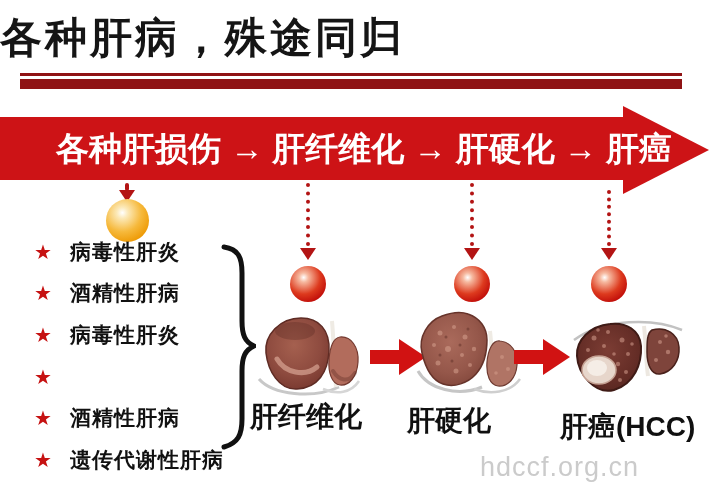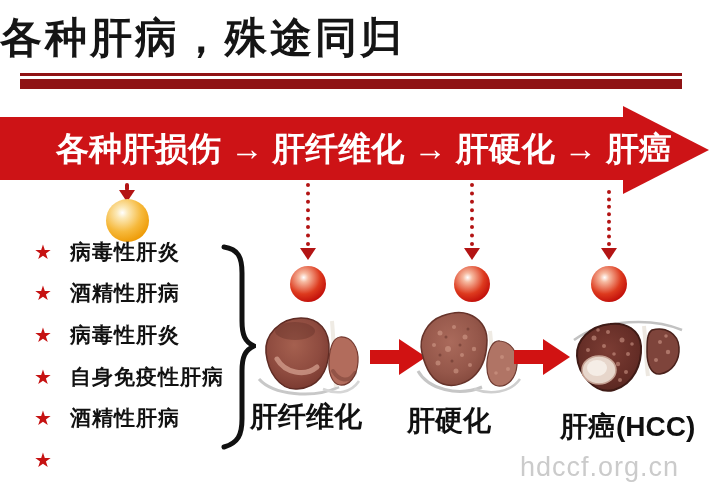--- a/index.html
+++ b/index.html
@@ -41,21 +41,21 @@
   
   .causes{position:absolute;left:34px;top:231px;}
   .cause-item{display:flex;align-items:center;height:41.6px;}
   .star{color:#C61212;font-size:20px;width:24px;margin-right:12px;}
   .cause-label{font-size:21px;font-weight:bold;color:#111;letter-spacing:1px;white-space:nowrap;text-align:center;}
   
   .brace{position:absolute;left:218px;top:243px;}
   .liver{position:absolute;}
   .stage-label{position:absolute;text-align:left;font-size:28px;font-weight:bold;color:#101010;white-space:nowrap;}
   .block-arrow{position:absolute;}
-  .watermark{position:absolute;left:480px;top:452px;font-size:27px;color:#CBCBCB;letter-spacing:1px;margin-left:40px;}
+  .watermark{position:absolute;left:480px;top:452px;font-size:27px;color:#CBCBCB;letter-spacing:1px;}
 </style>
 </head>
 <body>
 
 <div class="stage">
 
   <div class="title">各种肝病，殊途同归</div>
   <div class="rule-thin"></div>
   <div class="rule-thick"></div>
 
@@ -87,28 +87,28 @@
     <div class="cause-item">
       <span class="star">★</span>
       <span class="cause-label">酒精性肝病</span>
     </div>
     <div class="cause-item">
       <span class="star">★</span>
       <span class="cause-label">病毒性肝炎</span>
     </div>
     <div class="cause-item">
       <span class="star">★</span>
-      <span class="cause-label">自身免疫性肝病</span>
     </div>
     <div class="cause-item">
       <span class="star">★</span>
       <span class="cause-label">酒精性肝病</span>
     </div>
     <div class="cause-item">
       <span class="star">★</span>
+      <span class="cause-label">遗传代谢性肝病</span>
     </div>
   </div>
 
   <svg class="brace" width="38" height="208" viewBox="0 0 38 208">
     <path d="M6,4 C20,6 24,14 24,30 L24,78 C24,92 27,99 36,103 C27,107 24,114 24,128 L24,176 C24,192 20,200 6,204" fill="none" stroke="#111" stroke-width="5" stroke-linecap="round"></path>
   </svg>
 
   <svg class="liver" style="left:253px;top:311px;" width="116" height="90" viewBox="0 0 116 90">
     <defs>
       <radialGradient id="lg1" cx="45%" cy="38%" r="70%">

